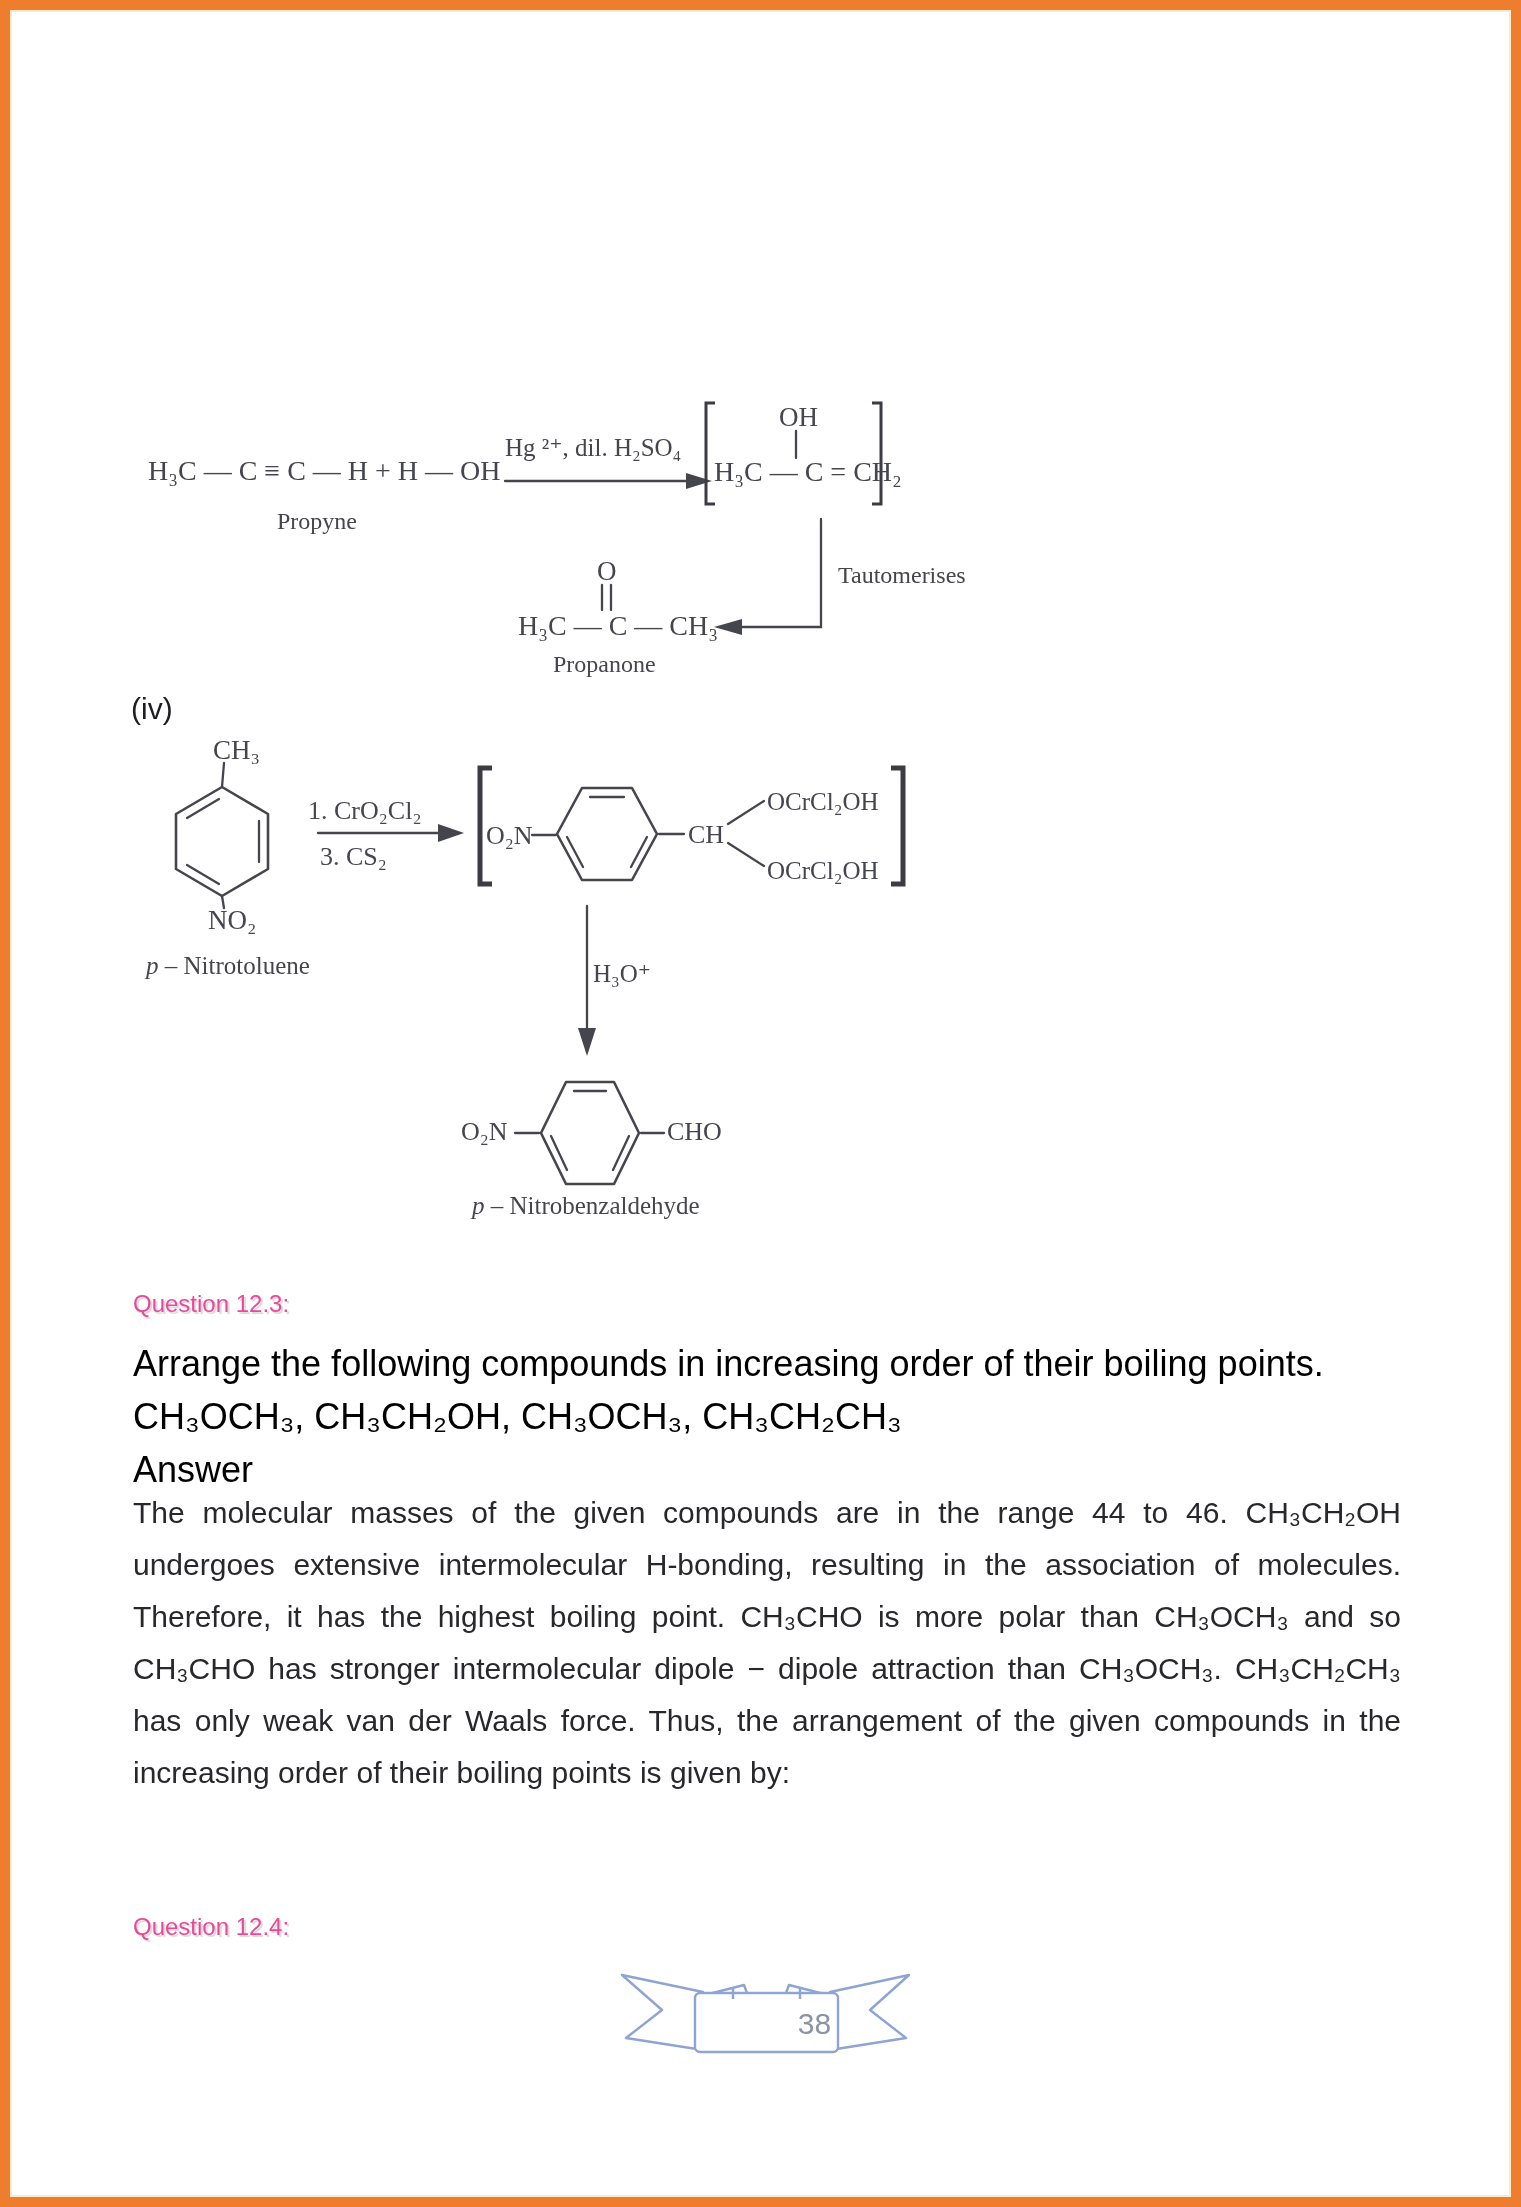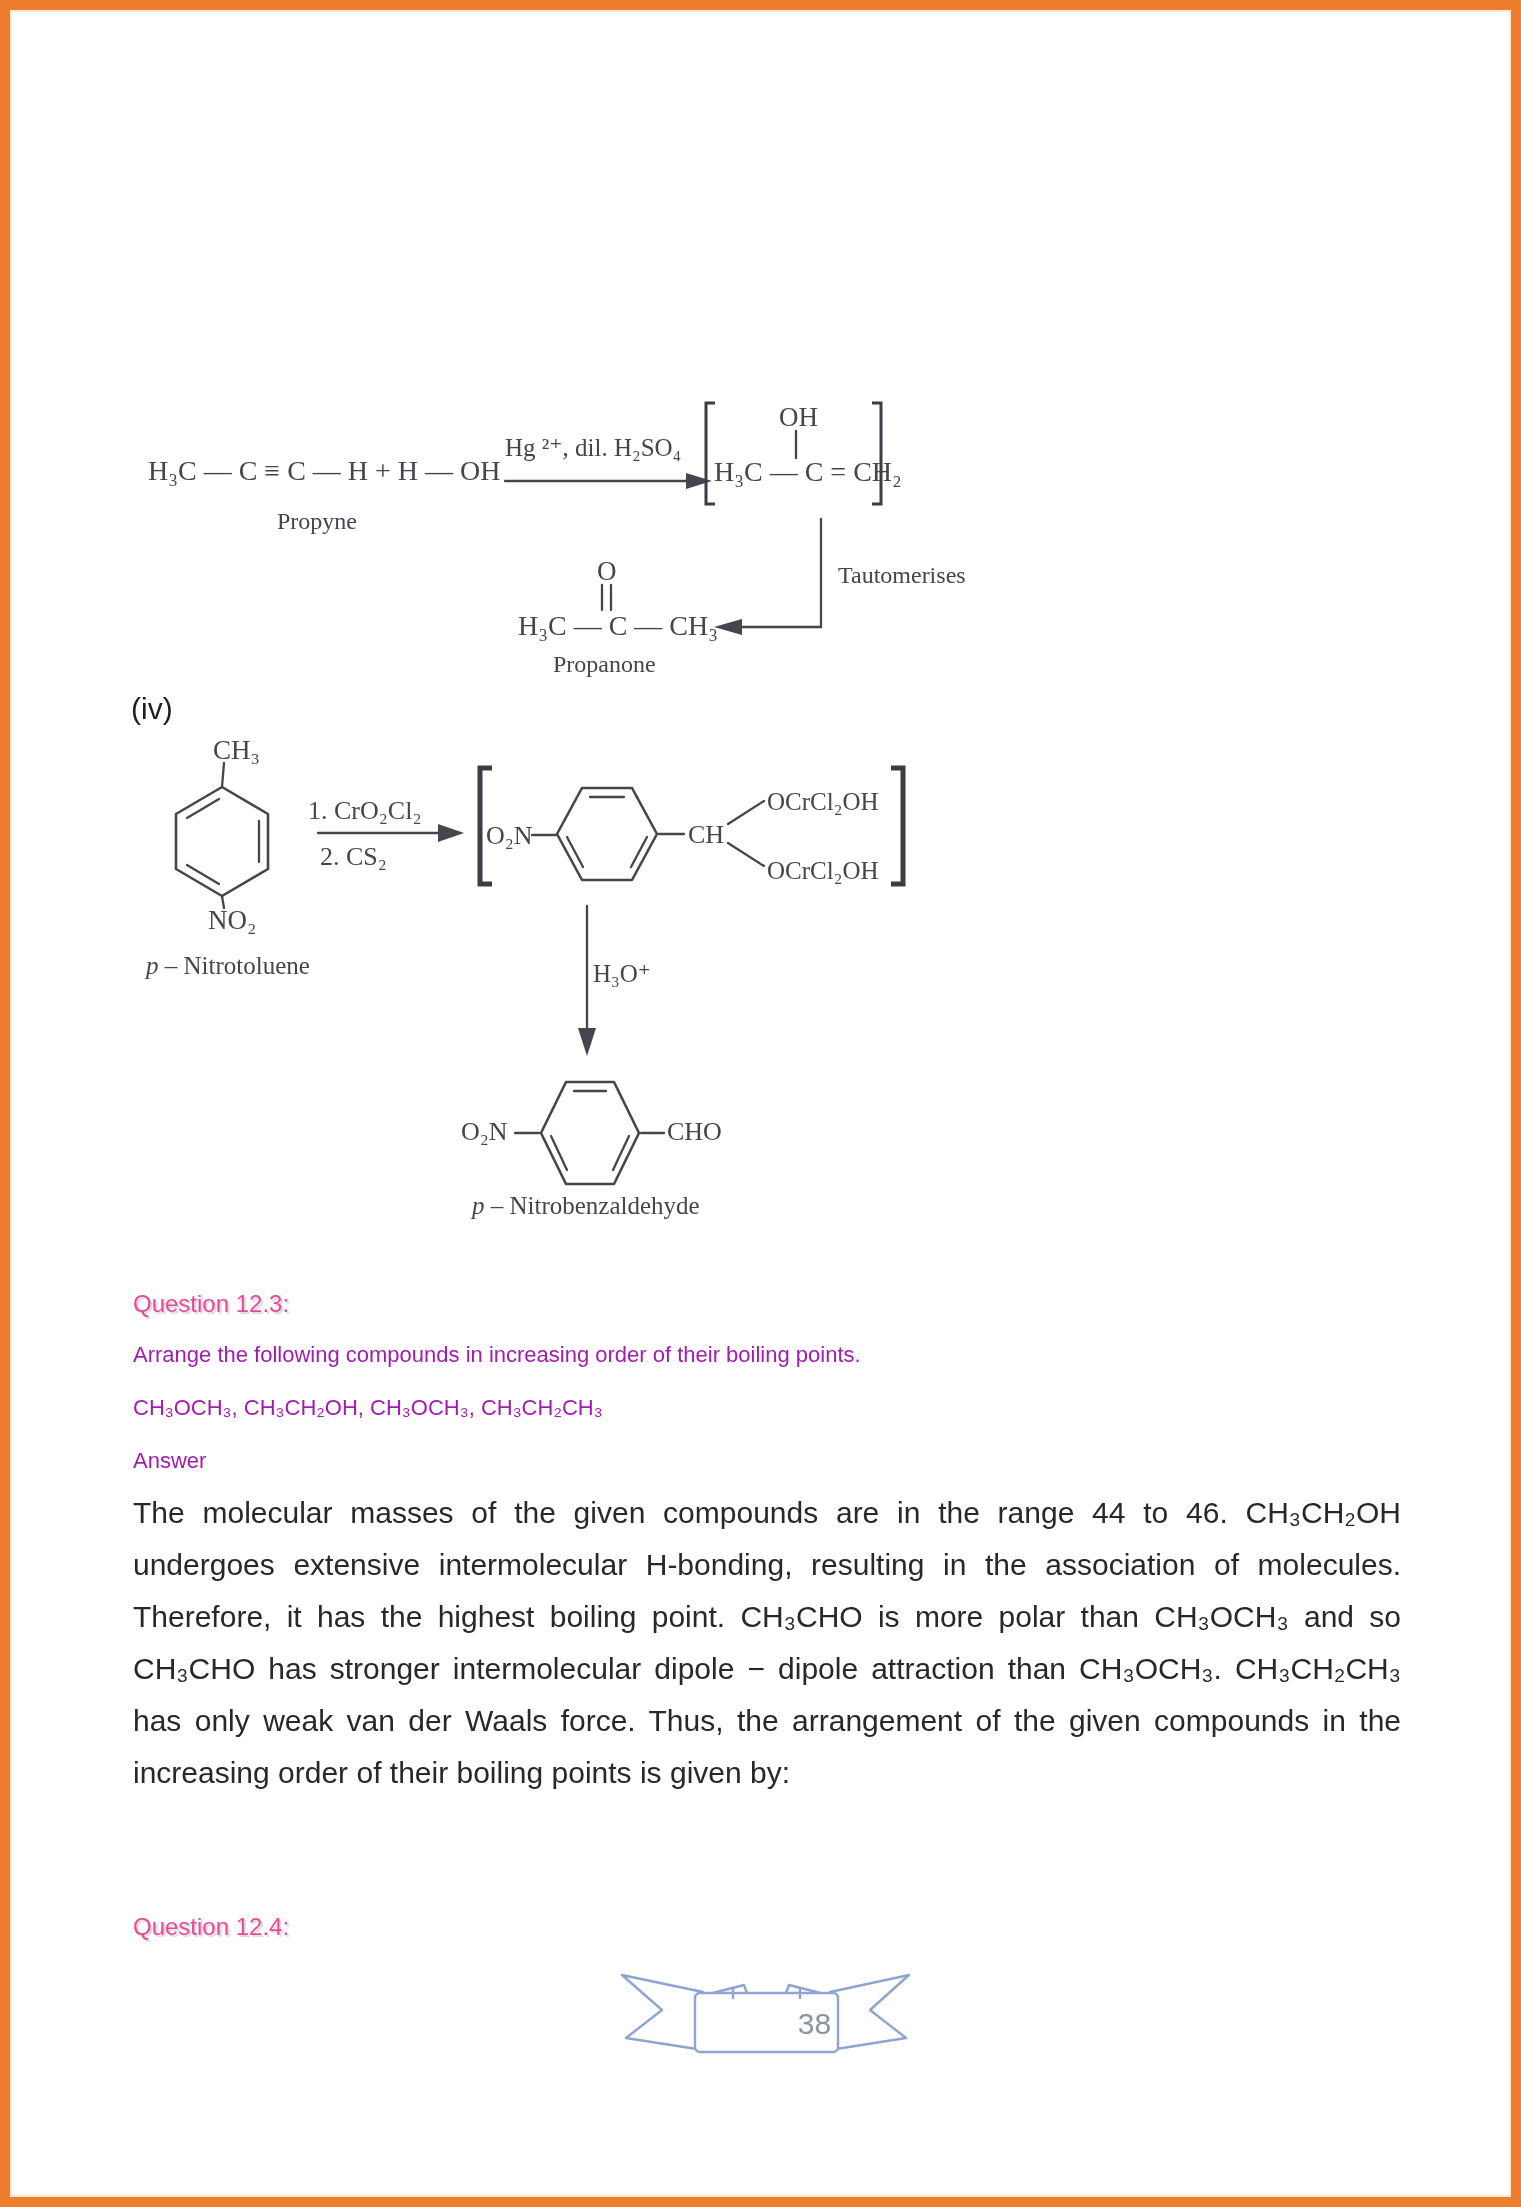--- a/index.html
+++ b/index.html
@@ -26,21 +26,21 @@
   }
   .f28{font-size:28px} .f27{font-size:27px} .f26{font-size:26px}
   .f25{font-size:25px} .f24{font-size:24px}
   .ital{ font-style:italic; }
 
   .ivhead {
     position:absolute; z-index:2; font-weight:normal; font-size:30px;
     color:#1e1e22; line-height:1; white-space:nowrap;
   }
   .btext {
-    position:absolute; z-index:2; font-size:22px; color:#a21caf;
+    position:absolute; z-index:2; font-size:36px; color:#000000;
     line-height:1.25; white-space:nowrap;
   }
   .qhead {
     position:absolute; z-index:2; font-size:24px; font-weight:normal;
     color:#ec4899; text-shadow:2px 2px 1px #d8d8d8; line-height:1.25; white-space:nowrap;
   }
   .para {
     position:absolute; z-index:2; width:1268px; font-size:30px; color:#28282c;
     line-height:52px; text-align:justify; white-space:normal;
   }
@@ -136,21 +136,21 @@
   <div class="chem f24" style="left:838px; top:563px">Tautomerises</div>
   <div class="chem f27" style="left:597px; top:558px">O</div>
   <div class="chem f28" style="left:518px; top:612px">H₃C — C — CH₃</div>
   <div class="chem f24" style="left:553px; top:652px">Propanone</div>
 
   <div class="ivhead" style="left:131px; top:694px">(iv)</div>
   <div class="chem f27" style="left:213px; top:737px">CH₃</div>
   <div class="chem f27" style="left:208px; top:907px">NO₂</div>
   <div class="chem f25" style="left:146px; top:953px"><span class="ital">p</span><span> – Nitrotoluene</span></div>
   <div class="chem f26" style="left:308px; top:798px">1. CrO₂Cl₂</div>
-  <div class="chem f26" style="left:320px; top:844px">2. CS₂</div>
+  <div class="chem f26" style="left:320px; top:844px">3. CS₂</div>
   <div class="chem f26" style="left:486px; top:823px">O₂N</div>
   <div class="chem f26" style="left:688px; top:822px">CH</div>
   <div class="chem f25" style="left:767px; top:789px">OCrCl₂OH</div>
   <div class="chem f25" style="left:767px; top:858px">OCrCl₂OH</div>
   <div class="chem f25" style="left:593px; top:961px">H₃O⁺</div>
   <div class="chem f26" style="left:461px; top:1119px">O₂N</div>
   <div class="chem f26" style="left:667px; top:1119px">CHO</div>
   <div class="chem f25" style="left:472px; top:1193px"><span class="ital">p</span><span> – Nitrobenzaldehyde</span></div>
 
   <div class="qhead" style="left:133px; top:1289px">Question 12.3:</div>

